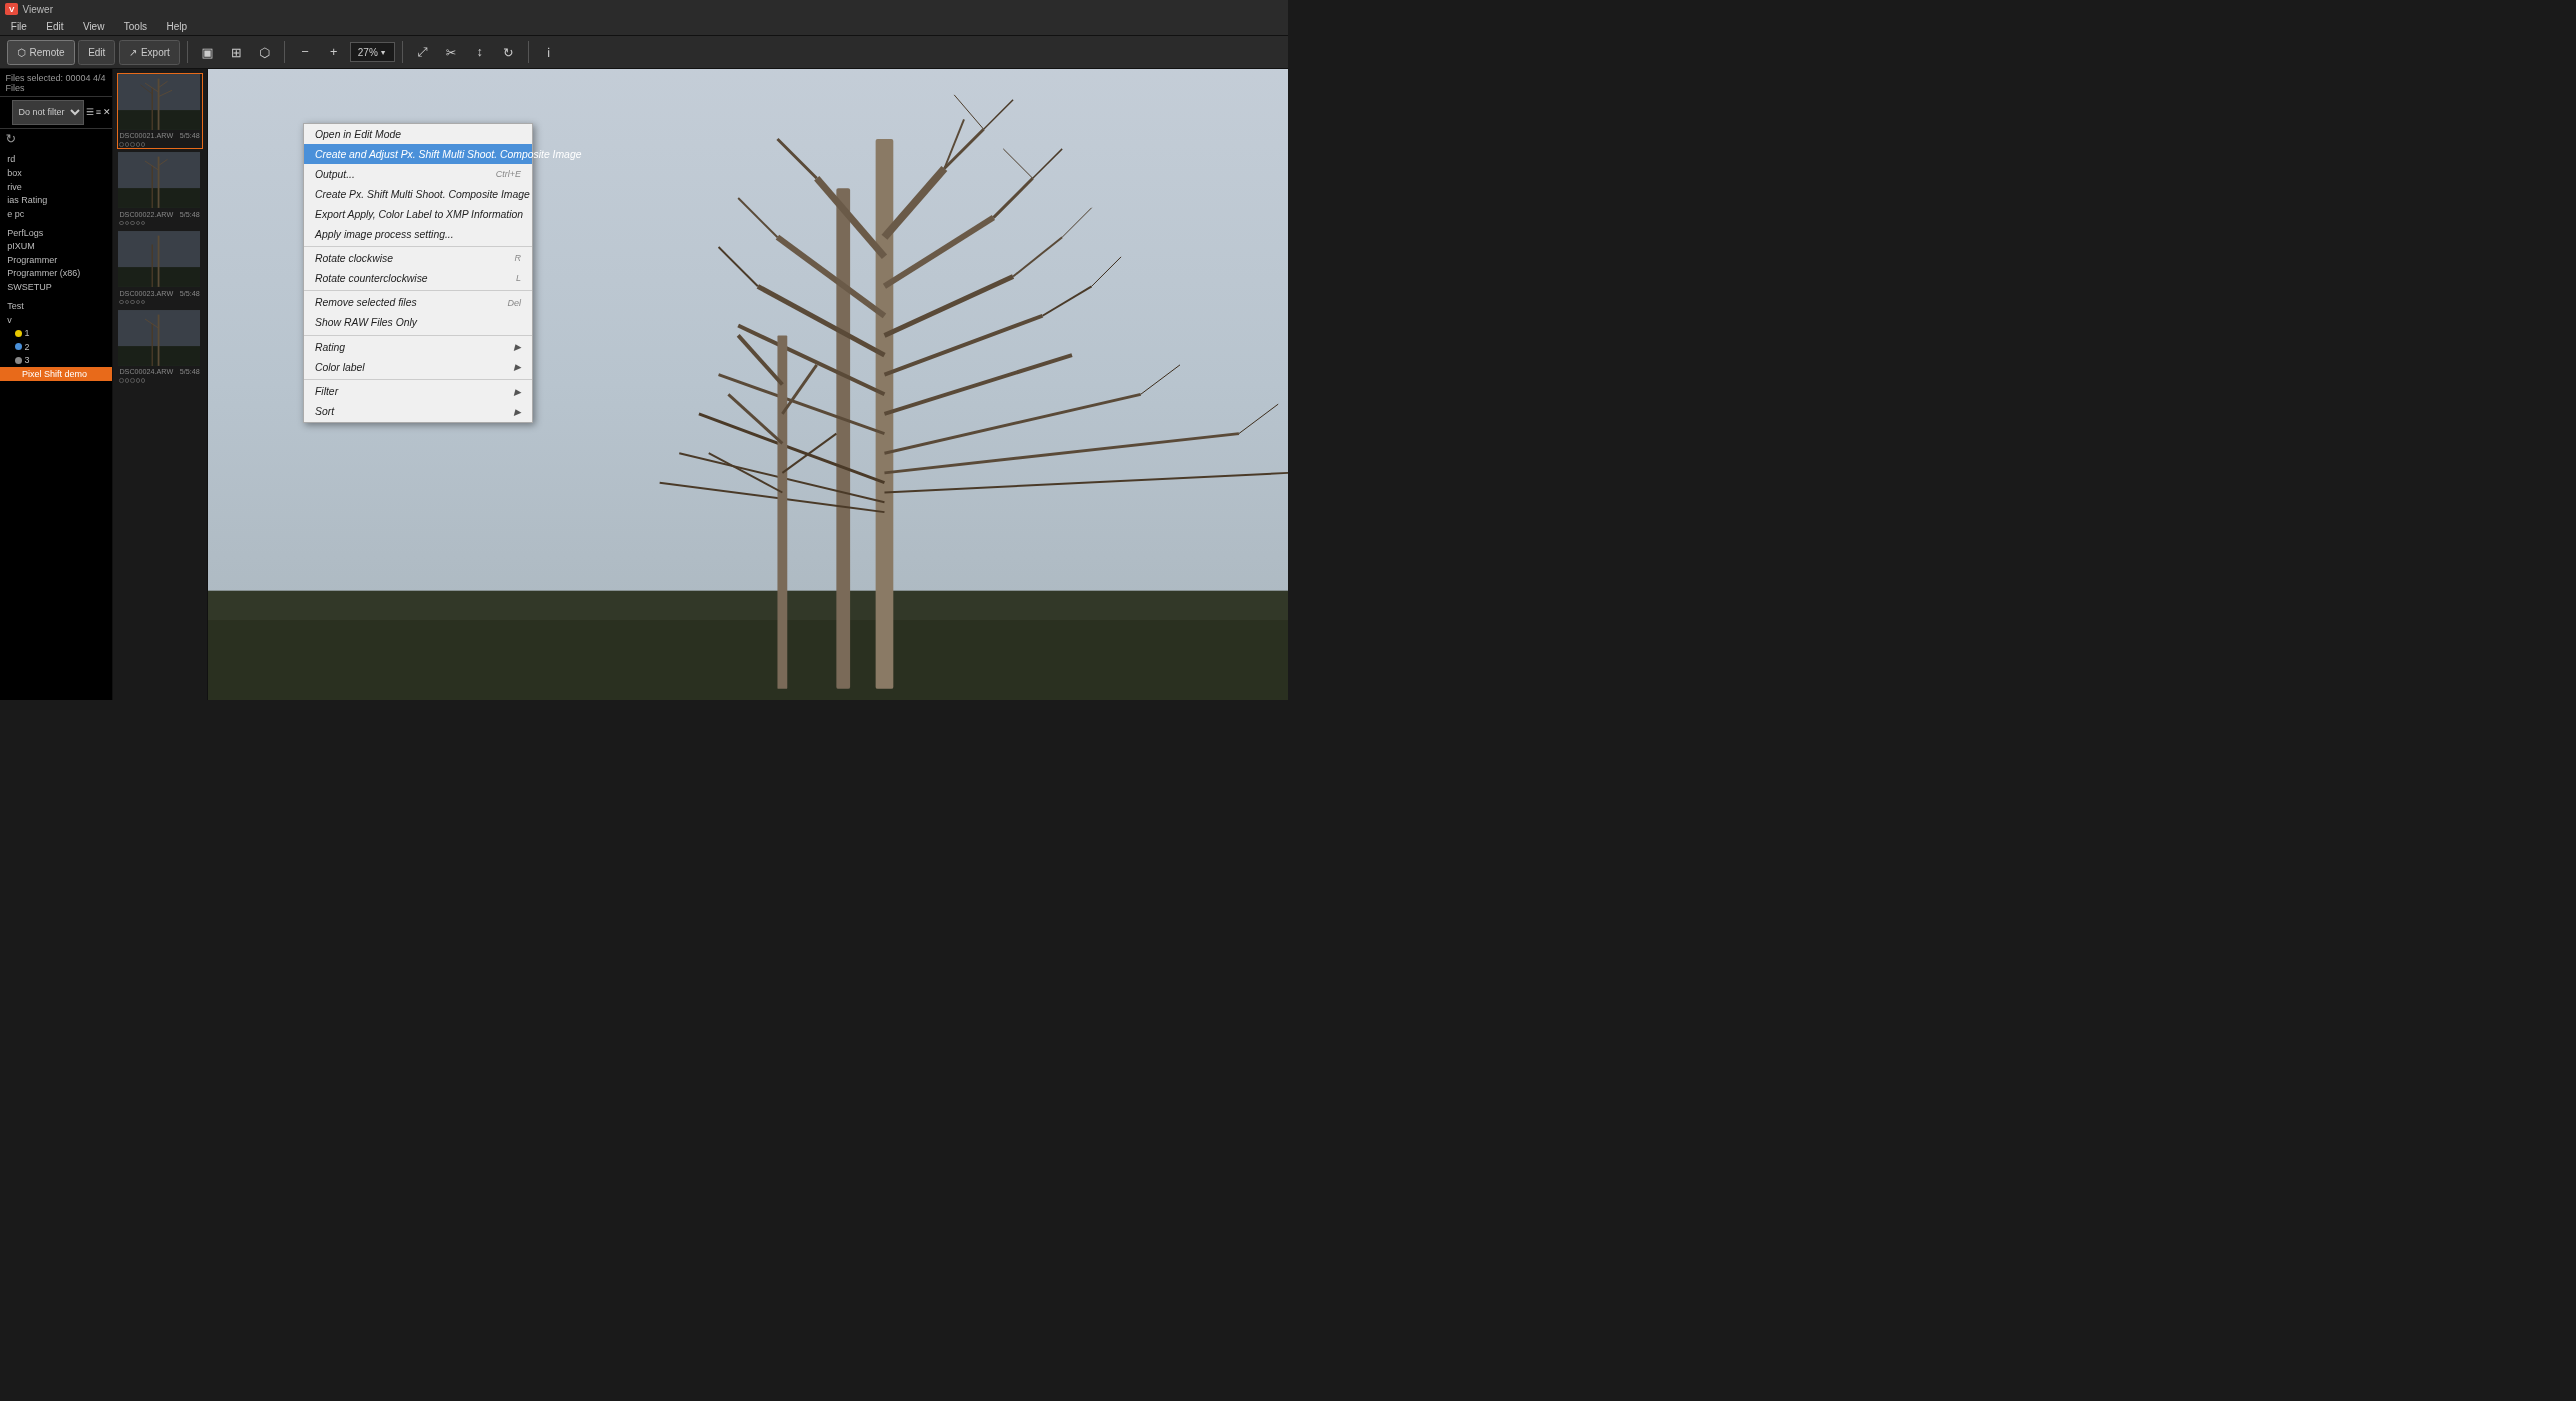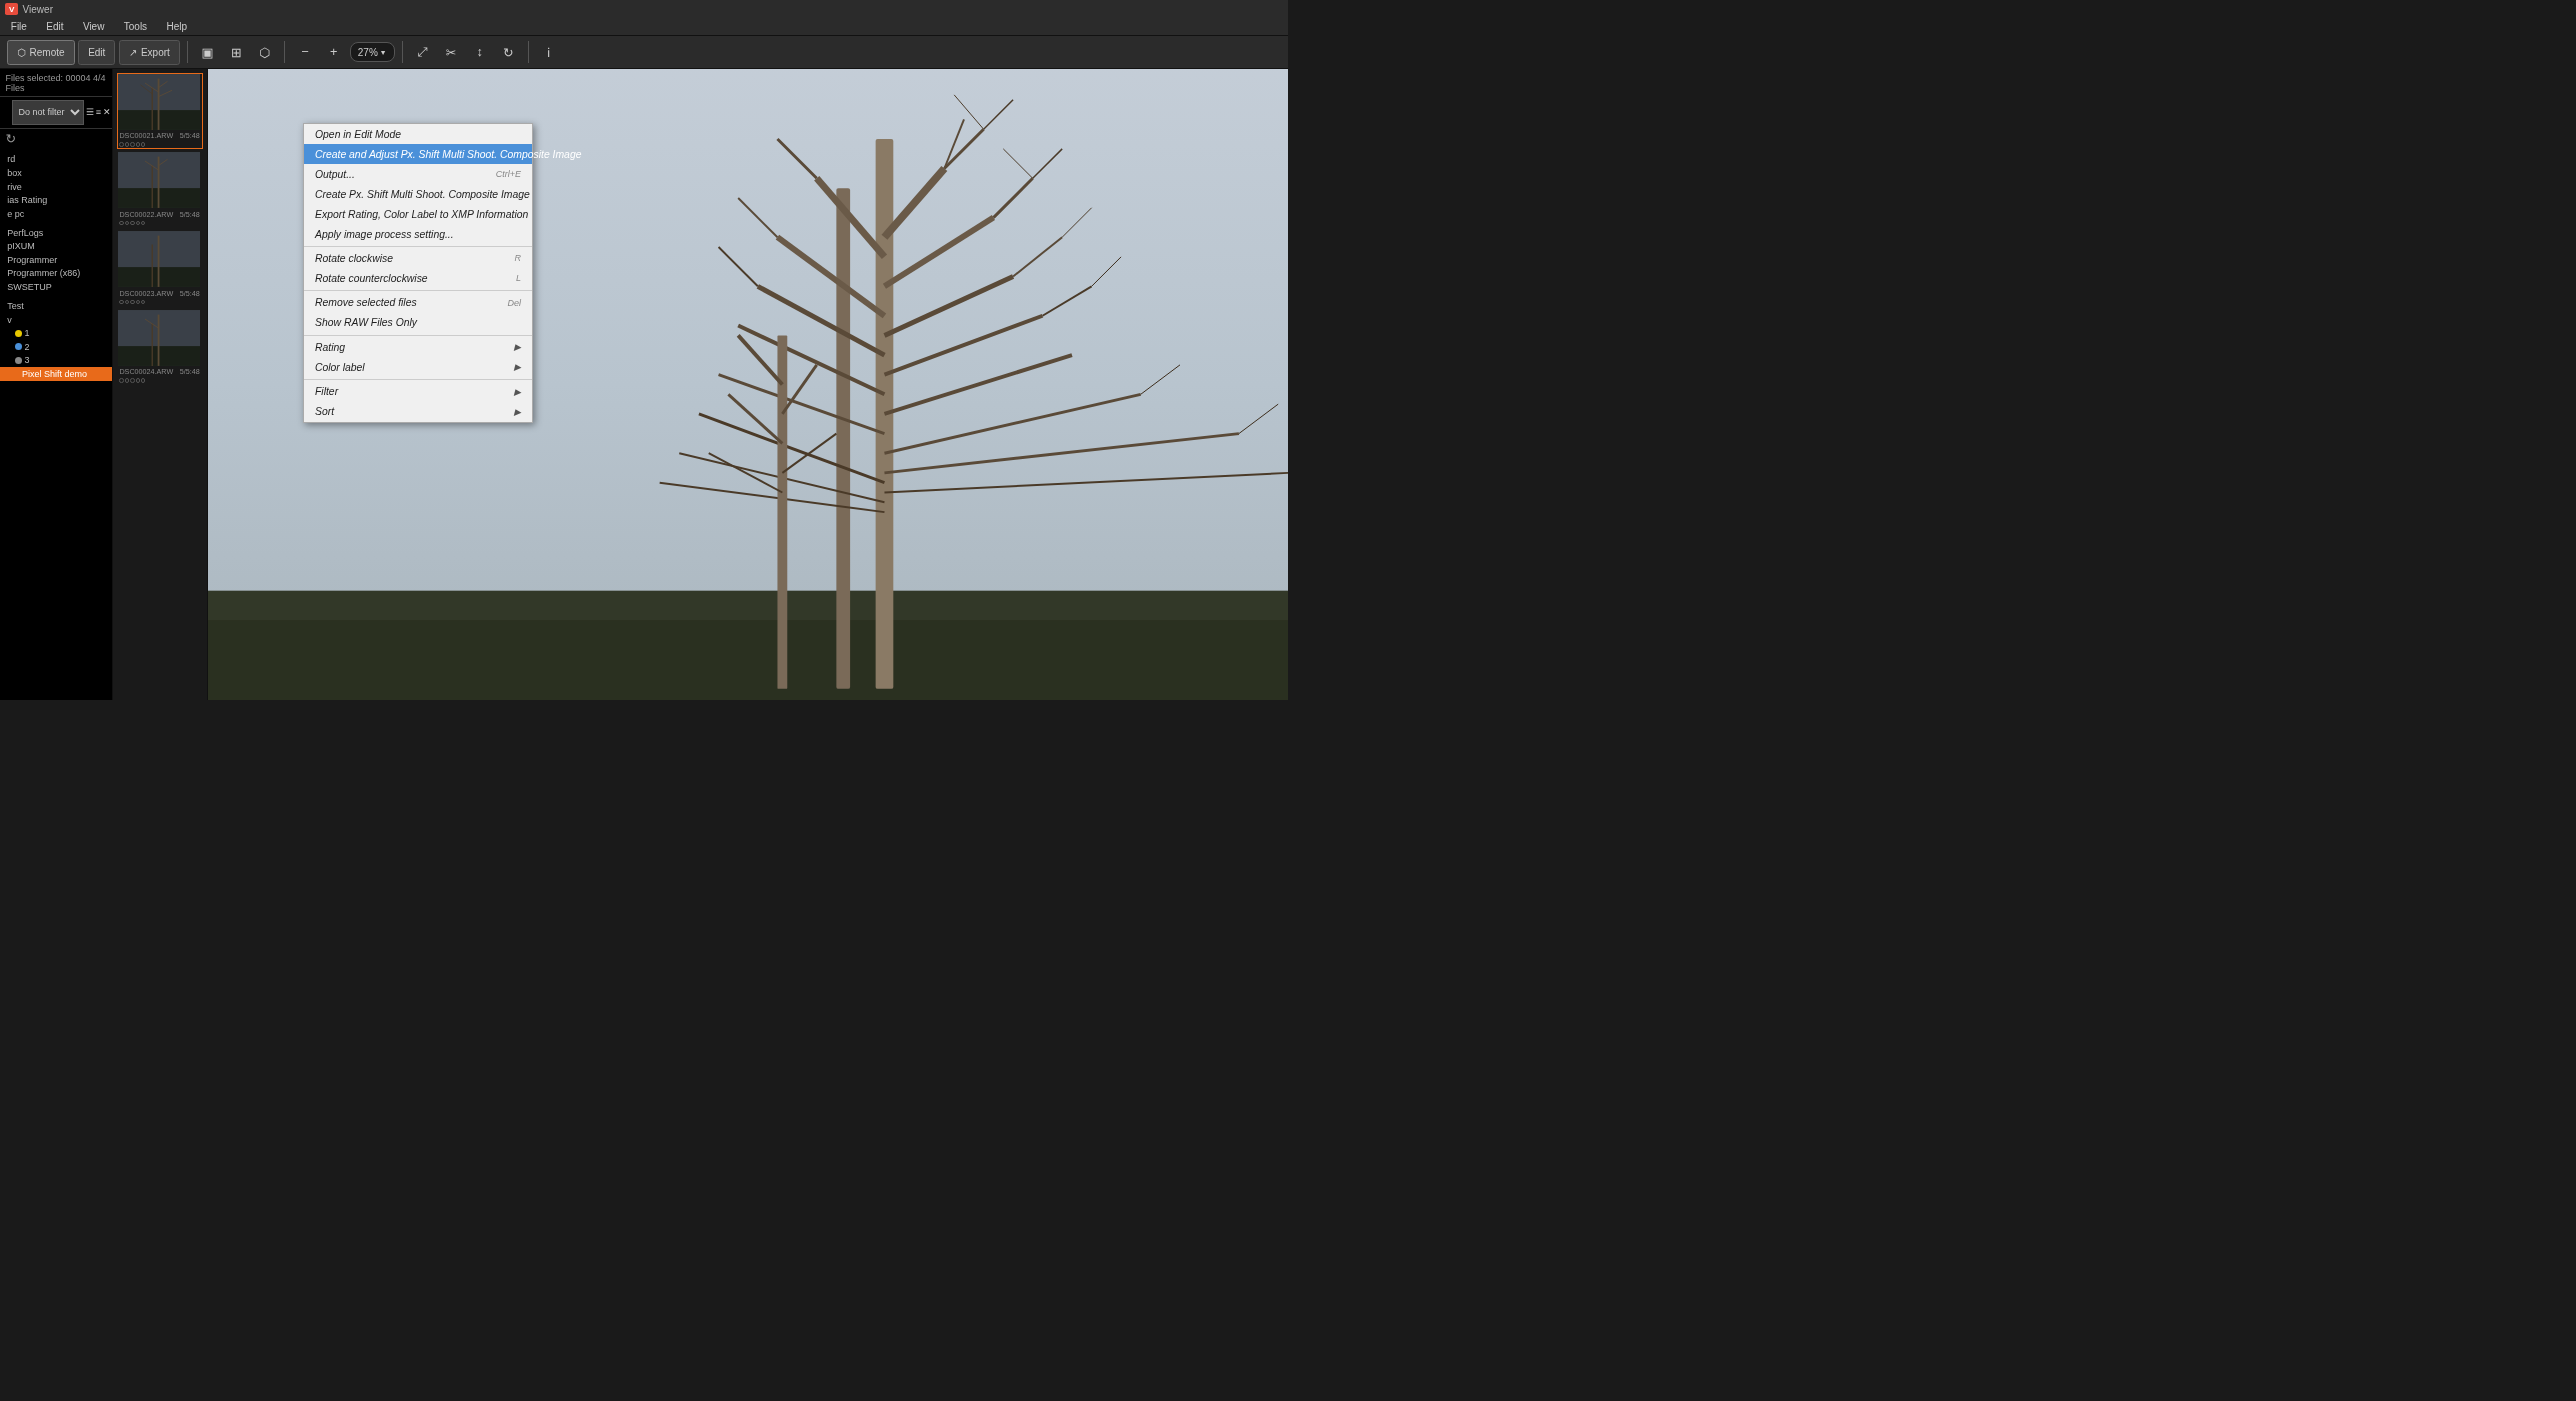--- a/index.html
+++ b/index.html
@@ -99,21 +99,21 @@
       border-radius: 2.7px;
     }
     .zoom-box {
       width: 45px;
       height: 20px;
       background: #1a1a1a;
       border: 0.9px solid #555;
       color: #ccc;
       font-size: 10px;
       text-align: center;
-      border-radius: 8px;
+      border-radius: 0;
       display: flex;
       align-items: center;
       justify-content: center;
       gap: 1.8px;
     }
 
     
     #main {
       display: flex;
       height: calc(700px - 69px);
@@ -552,21 +552,21 @@
           <span>Create and Adjust Px. Shift Multi Shoot. Composite Image</span>
         </div>
         <div class="ctx-item">
           <span>Output...</span>
           <span class="ctx-shortcut">Ctrl+E</span>
         </div>
         <div class="ctx-item">
           <span>Create Px. Shift Multi Shoot. Composite Image</span>
         </div>
         <div class="ctx-item">
-          <span>Export Rating, Color Label to XMP Information</span>
+          <span>Export Apply, Color Label to XMP Information</span>
         </div>
         <div class="ctx-item">
           <span>Apply image process setting...</span>
         </div>
         <div class="ctx-separator"></div>
         <div class="ctx-item">
           <span>Rotate clockwise</span>
           <span class="ctx-shortcut">R</span>
         </div>
         <div class="ctx-item">

